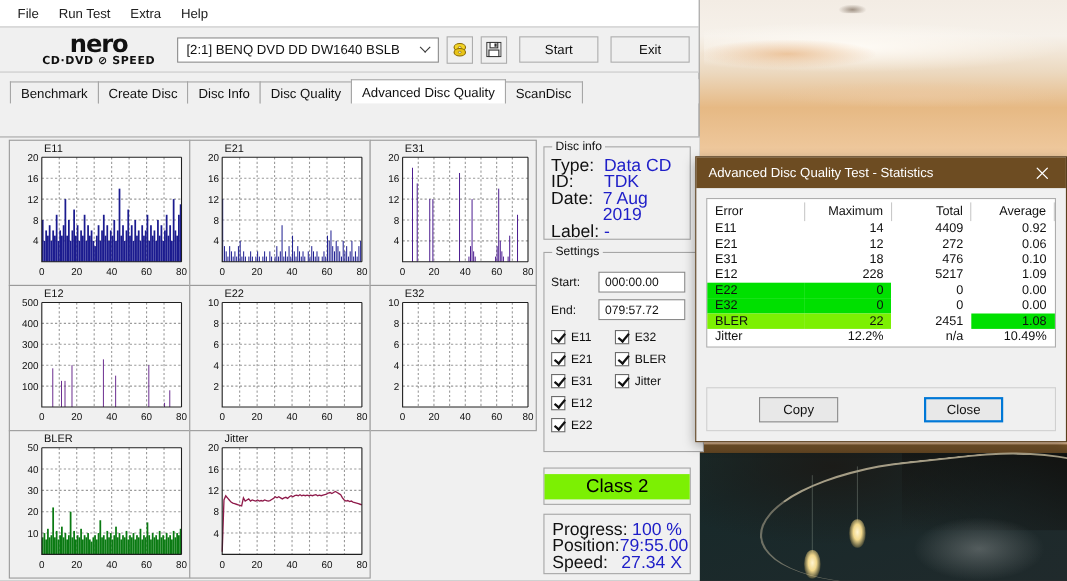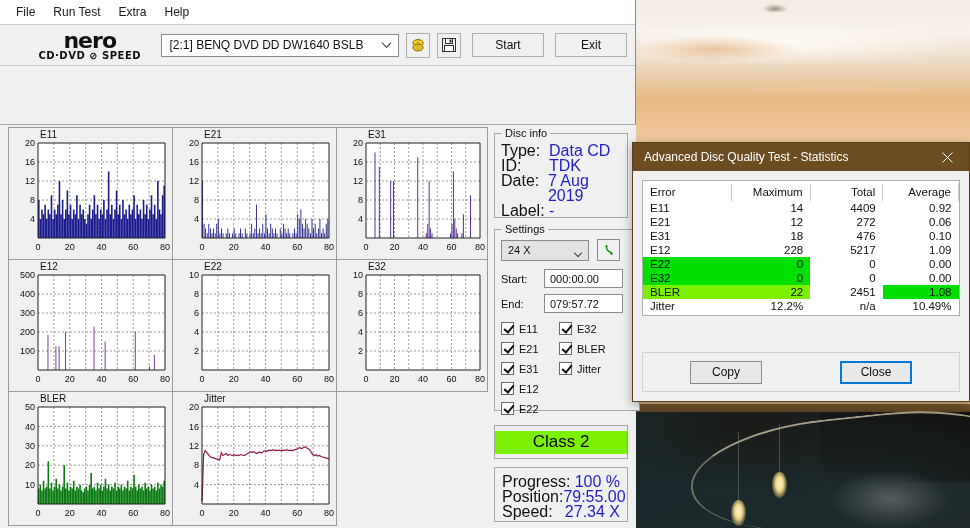--- a/index.html
+++ b/index.html
@@ -340,20 +340,28 @@
         <rect x="0.5" y="0.5" width="13" height="13" fill="#f0f0f0" stroke="#303030"></rect>
         <rect x="3.5" y="0.5" width="7" height="5" fill="#fff" stroke="#303030"></rect>
         <rect x="7.5" y="1.5" width="2" height="3" fill="#303030"></rect>
         <rect x="2.5" y="7.5" width="9" height="6" fill="#fff" stroke="#303030"></rect>
       </svg>
     </div>
     <div class="action-btn">Start</div>
     <div class="action-btn">Exit</div>
   </div>
 
+  <div id="tabbar">
+    <div class="tab">Benchmark</div>
+    <div class="tab">Create Disc</div>
+    <div class="tab">Disc Info</div>
+    <div class="tab">Disc Quality</div>
+    <div class="tab active">Advanced Disc Quality</div>
+    <div class="tab">ScanDisc</div>
+  </div>
 
   <div id="content">
 
     <div class="chart-cell" style="left:8px;  top:2px;   width:165px; height:133px;"></div>
     <div class="chart-cell" style="left:172px;top:2px;   width:165px; height:133px;"></div>
     <div class="chart-cell" style="left:336px;top:2px;   width:152px; height:133px;"></div>
     <div class="chart-cell" style="left:8px;  top:134px; width:165px; height:133px;"></div>
     <div class="chart-cell" style="left:172px;top:134px; width:165px; height:133px;"></div>
     <div class="chart-cell" style="left:336px;top:134px; width:152px; height:133px;"></div>
     <div class="chart-cell" style="left:8px;  top:266px; width:165px; height:135px;"></div>
@@ -849,33 +857,20 @@
         <div class="kv-row">
           <span class="kv-key">Label:</span>
           <span class="kv-val">-</span>
         </div>
       </div>
     </div>
 
     <div class="group" style="left:494px; top:104px; width:146px; height:182px;">
       <div class="group-label">Settings</div>
       <div style="padding:9px 0 0 6px;">
-        <div style="display:flex;align-items:center;">
-          <div id="speed-select">
-            <span>24 X</span>
-            <span id="speed-select-arrow"></span>
-          </div>
-          <div id="refresh-btn">
-            <svg width="14" height="14" viewBox="0 0 14 14">
-              <path d="M3 4 L6 4 L4.5 1.5 Z" fill="#0a8a0a"></path>
-              <path d="M11 10 L8 10 L9.5 12.5 Z" fill="#0a8a0a"></path>
-              <path d="M4.5 4 C4.5 9 9.5 9 9.5 10" stroke="#0a8a0a" stroke-width="1.4" fill="none"></path>
-            </svg>
-          </div>
-        </div>
         <div class="field-row" style="margin-top:8px;">
           <span class="field-label">Start:</span>
           <span class="field-box">000:00.00</span>
         </div>
         <div class="field-row" style="margin-top:6px;">
           <span class="field-label">End:</span>
           <span class="field-box">079:57.72</span>
         </div>
         <div style="display:flex; margin-top:9px;">
           <div style="width:58px;">

